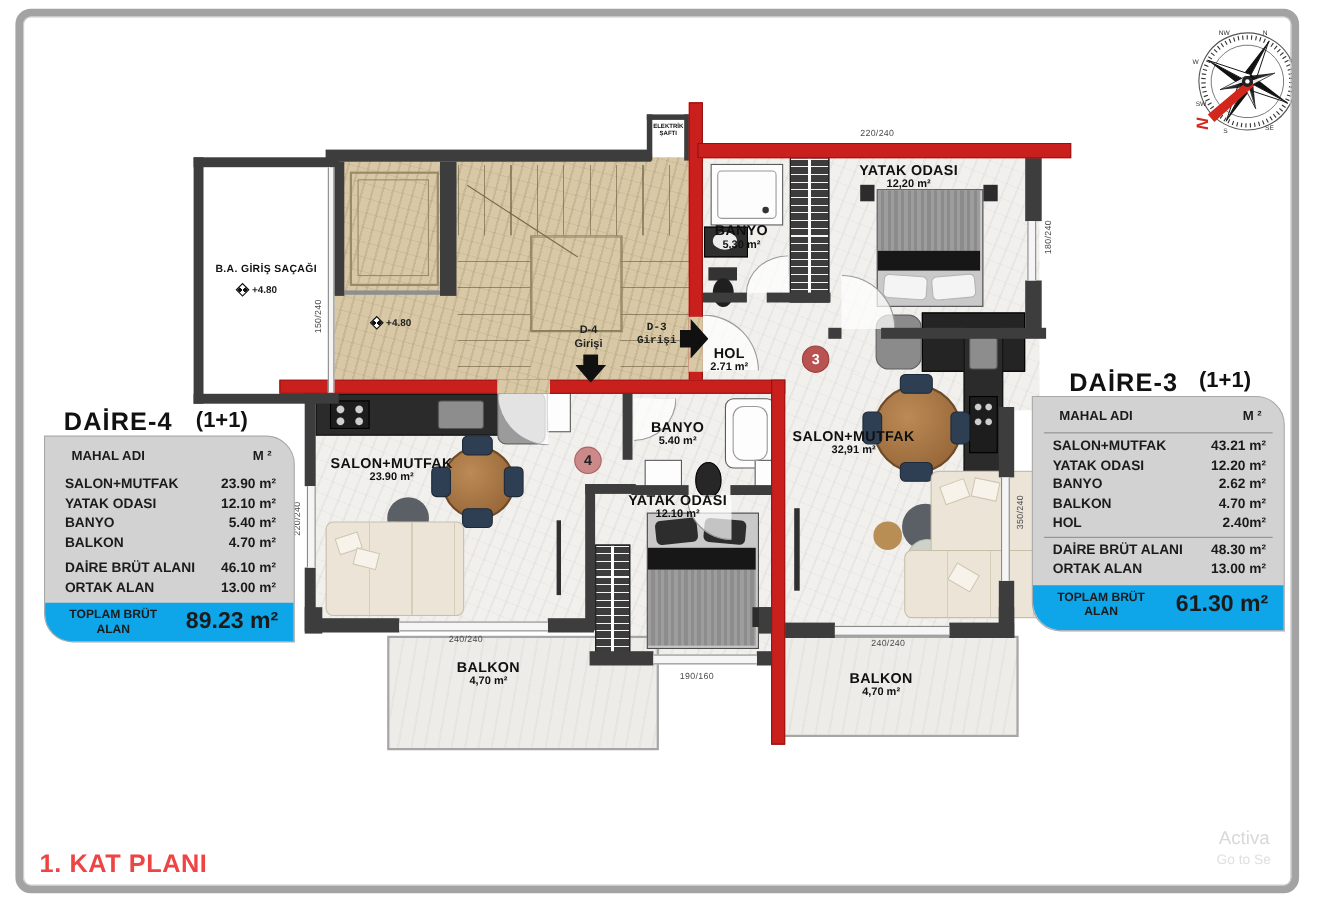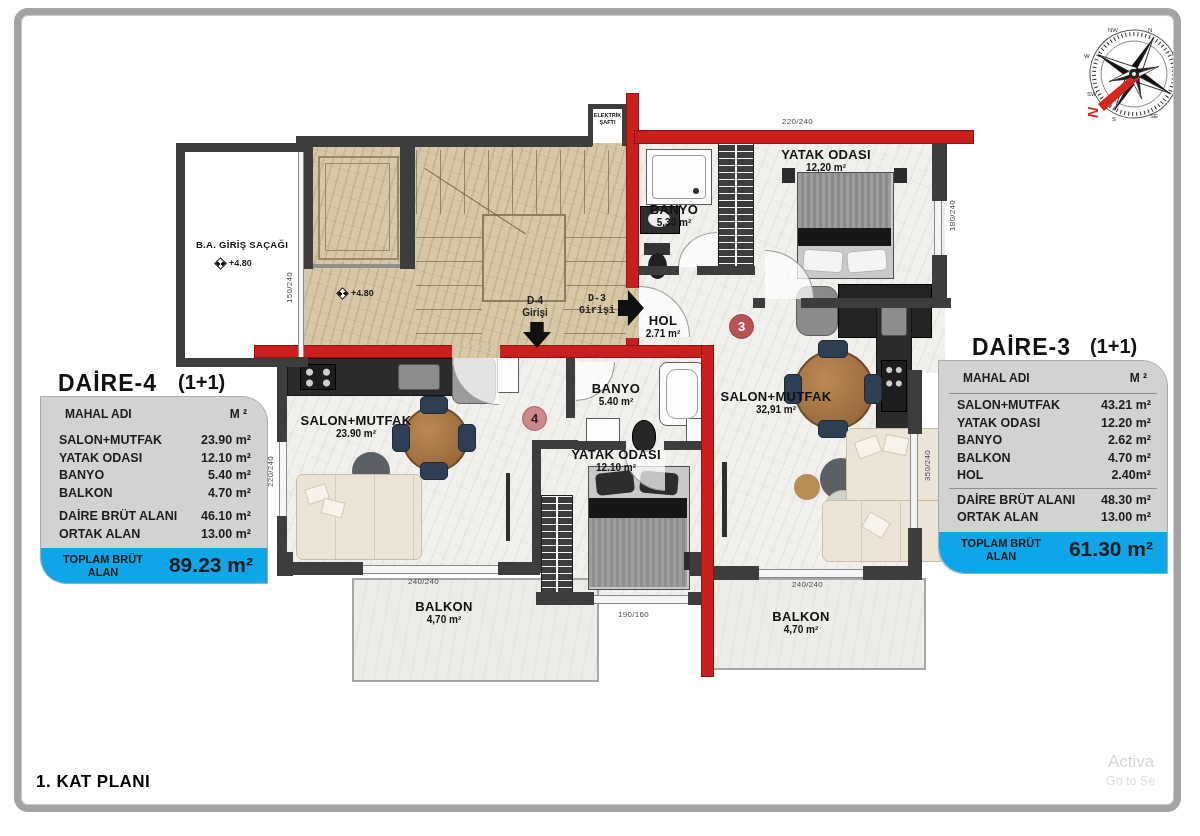--- a/index.html
+++ b/index.html
@@ -66,21 +66,21 @@
   .area-table{z-index:20;background:#d2d2d2;border:1px solid #a9a9a9;border-radius:0 26px 0 26px;
               overflow:hidden;color:#1b1b1b;display:flex;flex-direction:column;}
   .tbl-head{display:flex;justify-content:space-between;padding:10px 20px 5px 24px;font-weight:bold;font-size:12px;}
   .tbl-sep{height:1px;background:#8f8f8f;margin:3px 10px;}
   .tbl-row{display:flex;justify-content:space-between;padding:0 16px 0 18px;font-weight:bold;
            font-size:12.5px;line-height:17.5px;}
   .tbl-total{display:flex;justify-content:space-between;align-items:flex-start;background:#0ea5e9;
              padding:5px 14px 7px 18px;border-radius:0 0 0 26px;margin-top:5px;flex:1;}
   .total-label{font-weight:bold;font-size:11px;width:88px;line-height:13px;text-align:center;}
   .total-value{font-weight:bold;font-size:21px;}
-  .plan-title{z-index:20;font-weight:bold;font-size:17px;color:#000000;letter-spacing:.5px;}
+  .plan-title{z-index:20;font-weight:bold;font-size:23px;color:#ef4444;letter-spacing:.5px;}
   .watermark{z-index:10;color:#d8d8d8;}
 </style>
 </head>
 <body>
 
 <div class="abs floor-b" style="left:300px;top:140px;width:330px;height:207px;"></div>
 <div class="abs" style="left:185px;top:152px;width:114px;height:205px;background:#fff;"></div>
 <div class="abs floor-a" style="left:639px;top:143px;width:306px;height:230px;"></div>
 <div class="abs floor-a" style="left:714px;top:340px;width:197px;height:232px;"></div>
 <div class="abs floor-a" style="left:287px;top:356px;width:420px;height:212px;"></div>

